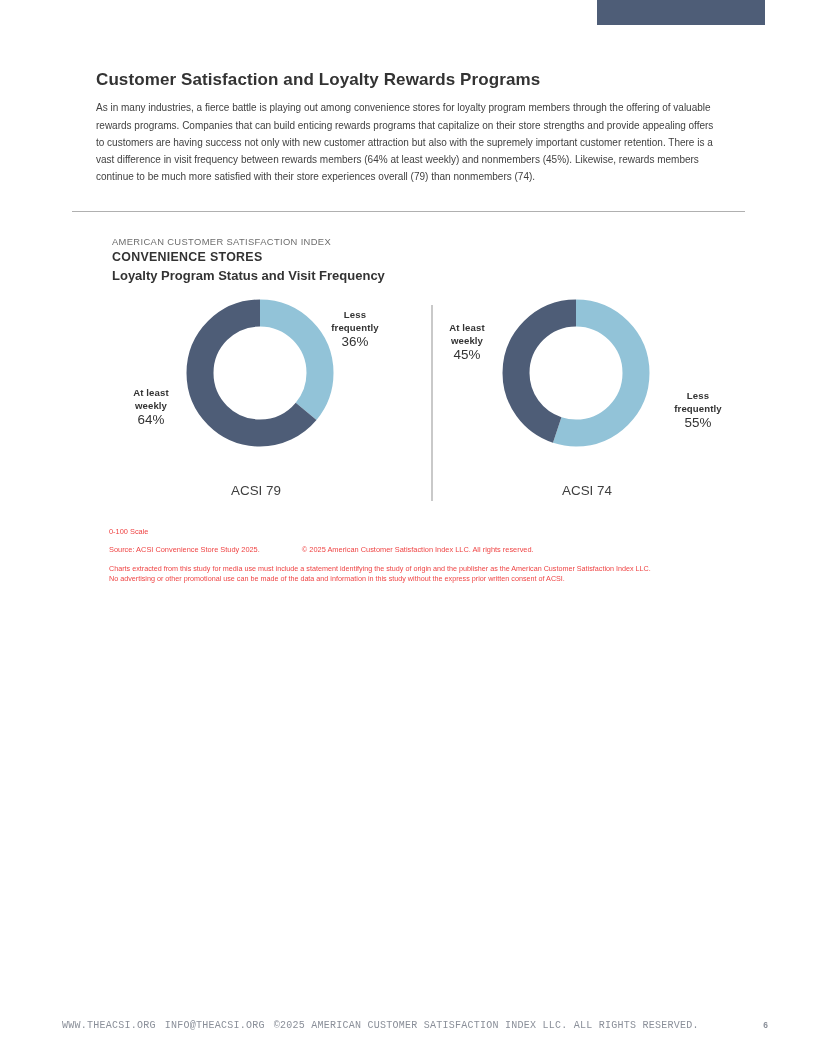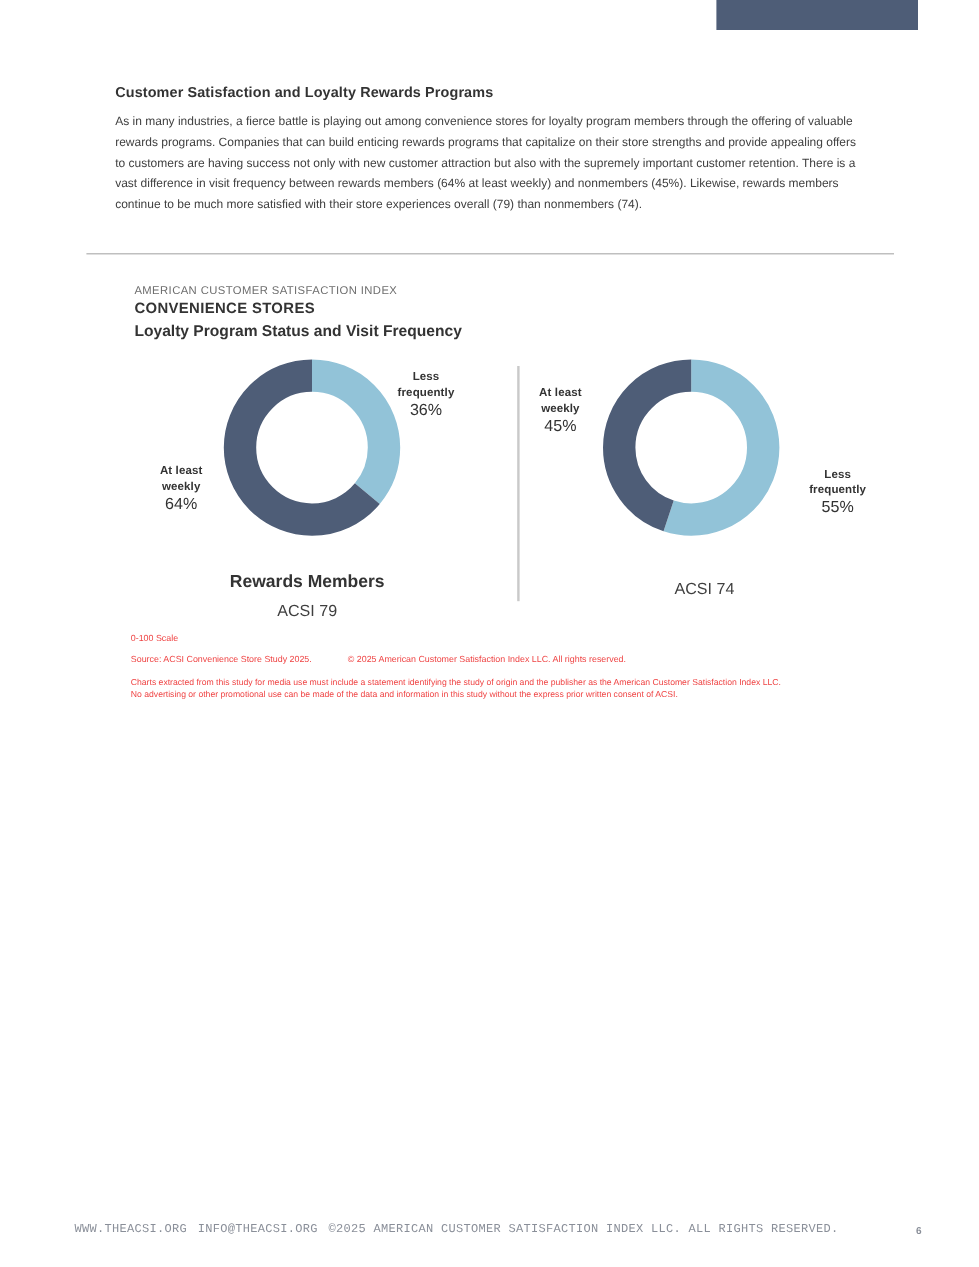--- a/index.html
+++ b/index.html
@@ -28,21 +28,21 @@
   }
 
   
   .intro {
     position: absolute;
     left: 96px;
     top: 70px;
     width: 622px;
   }
   .intro-heading {
-    font-size: 12px;
+    font-size: 17px;
     font-weight: bold;
     color: #333333;
     letter-spacing: 0.1px;
     margin: 0 0 9px 0;
     line-height: 1.2;
   }
   .intro-body {
     font-size: 10px;
     line-height: 17.2px;
     color: #3f3f3f;
@@ -183,21 +183,21 @@
   .fn-scale {
     font-size: 7.4px;
     margin: 0 0 9px 0;
     line-height: 1.2;
   }
   .fn-source {
     font-size: 7.4px;
     margin: 0 0 9px 0;
     line-height: 1.2;
   }
-  .fn-source .fn-copy { margin-left: 28px; }
+  .fn-source .fn-copy { margin-left: 40px; }
   .fn-legal {
     font-size: 7.2px;
     margin: 0;
     line-height: 10.2px;
   }
 
   
   .page-footer {
     position: absolute;
     left: 48px;
@@ -261,21 +261,20 @@
       <span class="lbl-pct">64%</span>
     </div>
 
     <div class="slice-label label-l-less">
       <span class="lbl-text">Less</span>
       <span class="lbl-text">frequently</span>
       <span class="lbl-pct">36%</span>
     </div>
 
     <div class="panel-caption">
-      <span class="cap-title">Rewards Members</span>
       <span class="cap-score">ACSI 79</span>
     </div>
   </div>
 
   <div class="donut-panel right">
     <svg class="donut-svg" width="150" height="150" viewBox="0 0 150 150">
 
       <circle cx="75" cy="75" r="60" fill="none" stroke="#92c3d8" stroke-width="27" stroke-dasharray="207.35 169.65" stroke-dashoffset="0" transform="rotate(-90 75 75)"></circle>
 
       <circle cx="75" cy="75" r="60" fill="none" stroke="#4e5d77" stroke-width="27" stroke-dasharray="169.65 207.35" stroke-dashoffset="-207.35" transform="rotate(-90 75 75)"></circle>

